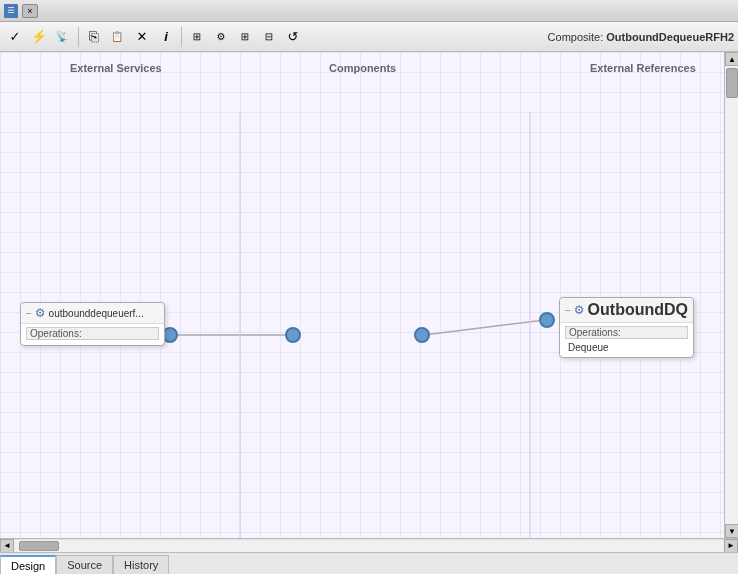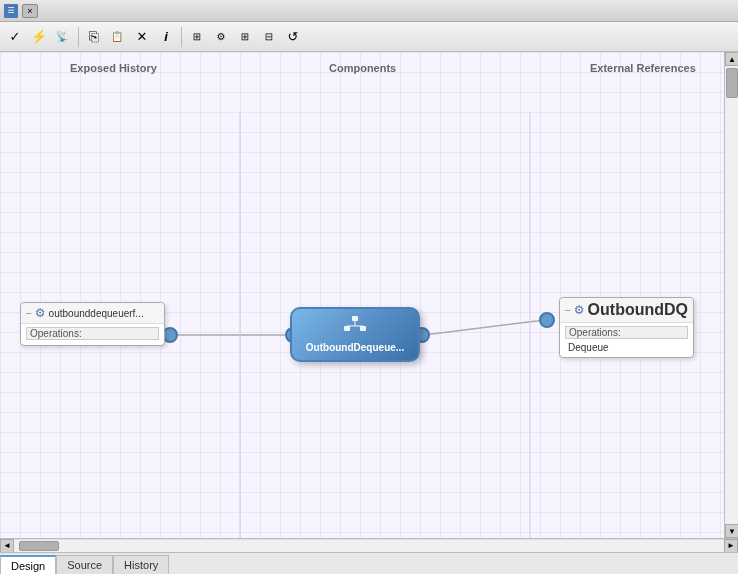--- a/index.html
+++ b/index.html
@@ -337,20 +337,23 @@
   <button class="toolbar-btn" title="Copy">⎘</button>
   <button class="toolbar-btn" title="Paste" style="font-size:10px;">📋</button>
   <button class="toolbar-btn" title="Delete">✕</button>
   <button class="toolbar-btn" title="Info" style="font-style:italic;font-weight:bold;">i</button>
   <div class="toolbar-sep"></div>
   <button class="toolbar-btn" title="View" style="font-size:10px;">⊞</button>
   <button class="toolbar-btn" title="Properties" style="font-size:10px;">⚙</button>
   <button class="toolbar-btn" title="Expand" style="font-size:10px;">⊞</button>
   <button class="toolbar-btn" title="Collapse" style="font-size:10px;">⊟</button>
   <button class="toolbar-btn" title="Refresh">↺</button>
+  <div class="toolbar-label">
+    <span>Composite:</span> <strong>OutboundDequeueRFH2</strong>
+  </div>
 </div>
 
 <div class="main-area">
   <div class="canvas">
 
     <svg class="svg-overlay">
 
       <line x1="168" y1="283" x2="290" y2="283" stroke="#aaa" stroke-width="1.5"></line>
 
       <polygon points="287,277 300,283 287,289" fill="#6699cc"></polygon>
@@ -362,48 +365,35 @@
       <line x1="424" y1="283" x2="545" y2="268" stroke="#aaa" stroke-width="1.5"></line>
 
       <circle cx="422" cy="283" r="7" fill="#6699cc" stroke="#4477aa" stroke-width="2"></circle>
 
       <circle cx="547" cy="268" r="7" fill="#6699cc" stroke="#4477aa" stroke-width="2"></circle>
 
       <line x1="240" y1="60" x2="240" y2="510" stroke="#d0c8e8" stroke-width="1" stroke-dasharray="none"></line>
       <line x1="530" y1="60" x2="530" y2="510" stroke="#d0c8e8" stroke-width="1"></line>
     </svg>
 
-    <div class="col-header" style="left: 70px;">Exposed History</div>
+    <div class="col-header" style="left: 70px;">External Services</div>
     <div class="col-header" style="left: 329px;">Components</div>
     <div class="col-header" style="left: 590px;">External References</div>
 
     <div class="service-node">
       <div class="service-node-header">
         <span style="font-size:10px; color:#888;">−</span>
         <span style="font-size:12px; color:#5577aa;">⚙</span>
         <span class="service-node-title">outbounddequeuerf...</span>
       </div>
       <div class="service-node-body">
         <div class="ops-label">Operations:</div>
       </div>
     </div>
 
-    <div class="component-node">
-      <div style="color:white; font-size:18px; margin-bottom:3px;">
-        
-        <svg width="24" height="18" viewBox="0 0 24 18">
-          <rect x="9" y="0" width="6" height="5" rx="1" fill="white" opacity="0.9"></rect>
-          <rect x="1" y="10" width="6" height="5" rx="1" fill="white" opacity="0.9"></rect>
-          <rect x="17" y="10" width="6" height="5" rx="1" fill="white" opacity="0.9"></rect>
-          <line x1="12" y1="5" x2="12" y2="10" stroke="white" stroke-width="1.2" opacity="0.8"></line>
-          <line x1="4" y1="10" x2="20" y2="10" stroke="white" stroke-width="1.2" opacity="0.8"></line>
-        </svg>
-      </div>
-      <div class="component-label">OutboundDequeue...</div>
-    </div>
 
     <div class="ext-ref-node">
       <div class="ext-ref-header">
         <span style="font-size:10px; color:#888;">−</span>
         <span style="font-size:12px; color:#5577aa;">⚙</span>
         <span class="ext-ref-title">OutboundDQ</span>
       </div>
       <div class="ext-ref-body">
         <div class="ops-label">Operations:</div>
         <div class="ops-item">Dequeue</div>

